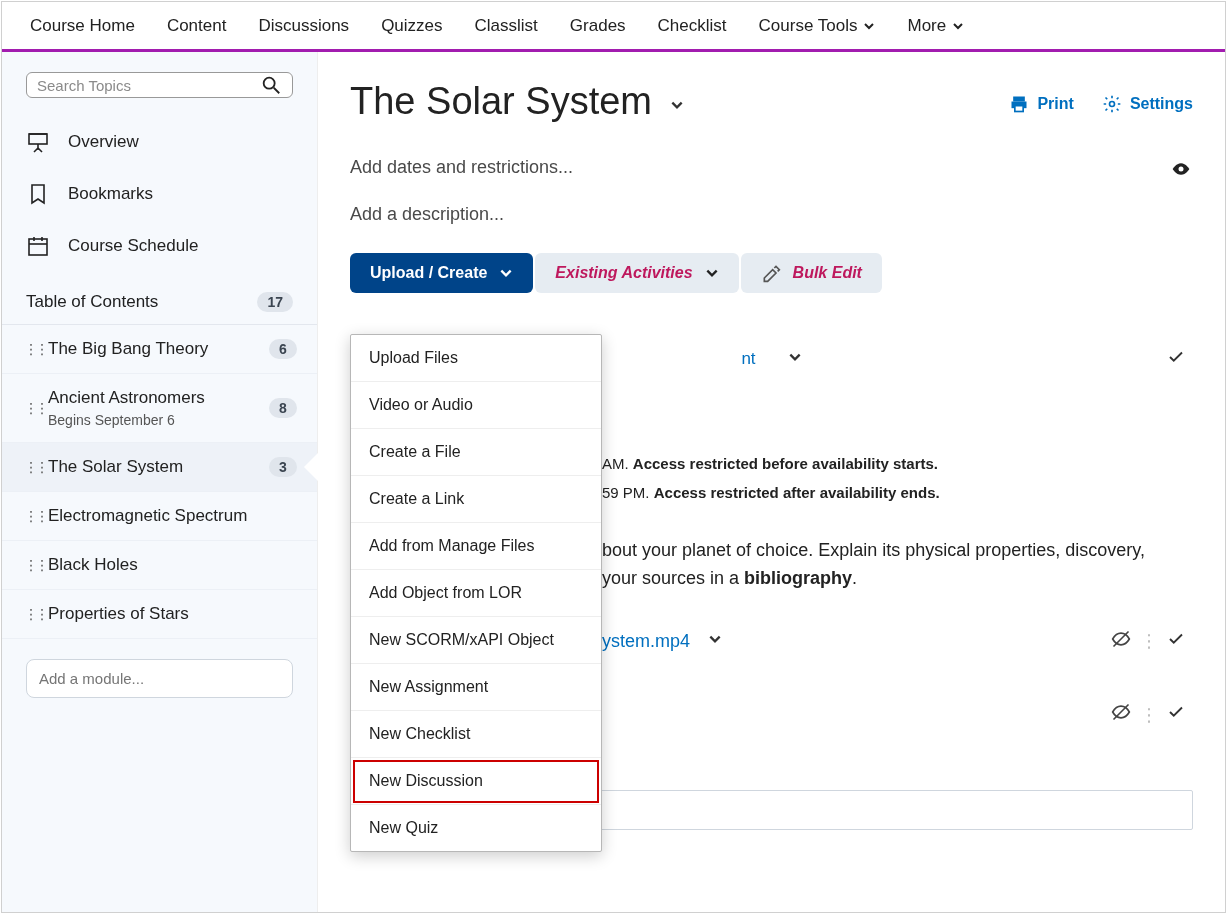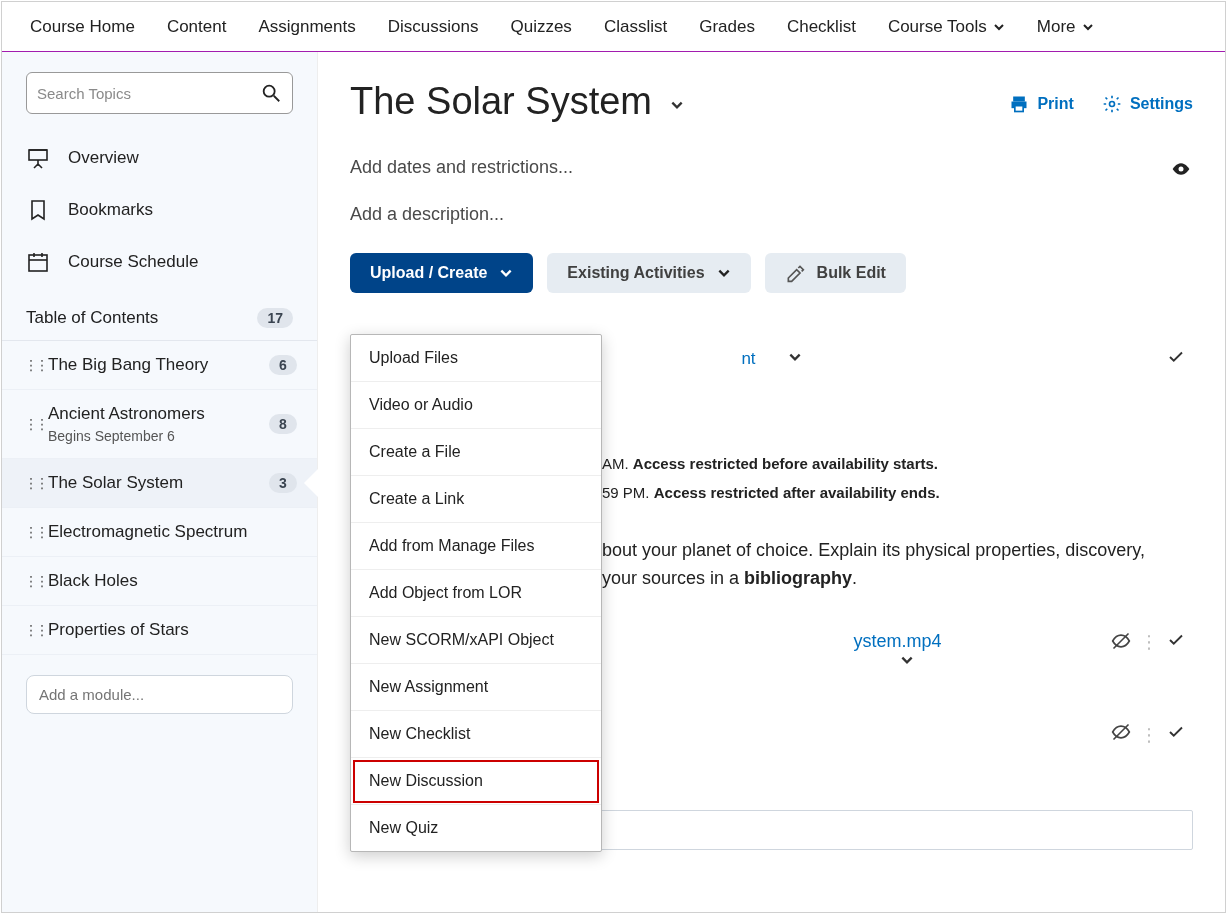--- a/index.html
+++ b/index.html
@@ -1,31 +1,31 @@
 <!DOCTYPE html>
 <html><head>
 <meta charset="utf-8">
 <style>
 * { box-sizing: border-box; margin: 0; padding: 0; }
 body { font-family: -apple-system, BlinkMacSystemFont, "Segoe UI", Arial, sans-serif; font-size: 16px; color: #202122; background: #fff; }
 .app { border: 1px solid #d0d0d0; width: 1225px; height: 912px; margin: 1px; position: relative; overflow: hidden; }
 
 
-.topnav { display: flex; align-items: center; padding: 0 12px; height: 50px; border-bottom: 1px solid #a21caf; }
+.topnav { display: flex; align-items: center; padding: 0 12px; height: 50px; border-bottom: 3px solid #a21caf; }
 .topnav-item { padding: 0 16px; font-size: 17px; color: #222; cursor: pointer; display: flex; align-items: center; gap: 6px; height: 100%; white-space: nowrap; }
 .topnav-item.with-dd svg { width: 12px; height: 12px; }
 
 
 .body { display: flex; height: calc(100% - 50px); }
 .sidebar { width: 316px; background: #f6f9fd; border-right: 1px solid #eee; padding: 20px 0 0 0; position: relative; }
 .main { flex: 1; padding: 28px 32px 0 32px; position: relative; overflow: hidden; }
 
 
 .search-wrap { margin: 0 24px 18px 24px; }
-.search-box { display: flex; align-items: center; border: 1px solid #999; border-radius: 6px; height: 42px; padding: 0 10px; background: #fff; }
+.search-box { display: flex; align-items: center; border: 1px solid #999; border-radius: 6px; height: 26px; padding: 0 10px; background: #fff; }
 .search-box input { flex: 1; border: none; outline: none; font-size: 15px; background: transparent; color: #333; }
 .search-box input::placeholder { color: #8a8a8a; }
 .search-icon { width: 22px; height: 22px; }
 
 
 .side-link { display: flex; align-items: center; gap: 18px; padding: 14px 24px; font-size: 17px; color: #222; cursor: pointer; }
 .side-link svg, .side-link .ico { width: 24px; height: 24px; stroke: #222; fill: none; stroke-width: 1.6; }
 
 
 .toc-head { display: flex; justify-content: space-between; align-items: center; padding: 20px 24px 12px 24px; border-bottom: 1px solid #e3e7ee; font-size: 17px; }
@@ -51,25 +51,25 @@
 
 .top-actions { display: flex; gap: 28px; align-items: center; margin-top: 14px; }
 .top-action { display: flex; align-items: center; gap: 8px; color: #006fbf; font-size: 16px; font-weight: 600; cursor: pointer; justify-content: space-between; }
 .top-action svg { width: 20px; height: 20px; fill: #006fbf; }
 
 .subtle-link { color: #4a4a4a; font-size: 18px; margin-top: 34px; cursor: pointer; position: relative; }
 .subtle-link2 { color: #4a4a4a; font-size: 18px; margin-top: 26px; cursor: pointer; }
 .eye-icon { position: absolute; right: 2px; top: 2px; }
 
 
-.btn-row { display: flex; gap: 14px; margin-top: 28px; }
+.btn-row { display: flex; gap: 2px; margin-top: 28px; }
 .btn { display: flex; align-items: center; gap: 12px; padding: 10px 20px; border-radius: 6px; font-size: 16px; cursor: pointer; border: none; }
 .btn-primary { background: #004489; color: #fff; font-weight: 600; }
 .btn-primary svg { stroke: #fff; }
-.btn-secondary { background: #e6ecf2; color: #404040; font-weight: 600; }
+.btn-secondary { background: #e6ecf2; color: #be185d; font-weight: 600; font-style: italic; }
 .btn-secondary svg { stroke: #222; }
 .bulk-btn svg { width: 20px; height: 20px; }
 .chev { width: 14px; height: 14px; }
 
 
 .dropdown { position: absolute; left: 348px; top: 332px; width: 252px; background: #fff; border: 1px solid #b7b7b7; box-shadow: 0 4px 16px rgba(0,0,0,0.2); border-radius: 2px; z-index: 10; }
 .dropdown-inner { max-height: 564px; overflow-y: scroll; }
 .dd-item { padding: 14px 18px; font-size: 16px; border-bottom: 1px solid #eee; cursor: pointer; color: #222; }
 .dd-item:last-child { border-bottom: none; }
 .dd-item.highlighted { outline: 2px solid #cc0000; outline-offset: -4px; }
@@ -99,21 +99,20 @@
 
 </style>
 </head>
 <body>
 
 <div class="app">
 
   <div class="topnav">
     <div class="topnav-item">Course Home</div>
     <div class="topnav-item">Content</div>
-    <div class="topnav-item">Assignments</div>
     <div class="topnav-item">Discussions</div>
     <div class="topnav-item">Quizzes</div>
     <div class="topnav-item">Classlist</div>
     <div class="topnav-item">Grades</div>
     <div class="topnav-item">Checklist</div>
     <div class="topnav-item with-dd">
       <span>Course Tools</span>
       <svg viewBox="0 0 12 12">
           <path d="M2 4l4 4 4-4" fill="none" stroke="#222" stroke-width="2"></path>
         </svg>
@@ -299,21 +298,21 @@
         <div class="restrict" style="padding-left:252px;">
           <span>59 PM.</span>
           <strong>Access restricted after availability ends.</strong>
         </div>
 
         <div class="desc-para" style="padding-left:252px;">
           <span>bout your planet of choice. Explain its physical properties, discovery,</span><br>
           <span>your sources in a </span><strong>bibliography</strong><span>.</span>
         </div>
 
-        <div class="content-item-2" style="padding-left:252px; margin-top:34px; border-bottom:1px solid transparent;flex-direction:column;">
+        <div class="content-item-2" style="padding-left:252px; margin-top:34px; border-bottom:1px solid transparent;">
           <span class="link">ystem.mp4</span>
           <span class="content-chev" style="margin-left:18px;">
             <svg width="14" height="14" viewBox="0 0 12 12">
                 <path d="M2 4l4 4 4-4" fill="none" stroke="#333" stroke-width="2"></path>
               </svg>
           </span>
           <span class="hidden-eye">
             <svg width="20" height="20" viewBox="0 0 24 24">
                 <path d="M2 12s4-7 10-7 10 7 10 7-4 7-10 7S2 12 2 12z" fill="none" stroke="#444" stroke-width="2"></path>
                 <line x1="3" y1="21" x2="21" y2="3" stroke="#444" stroke-width="2"></line>

